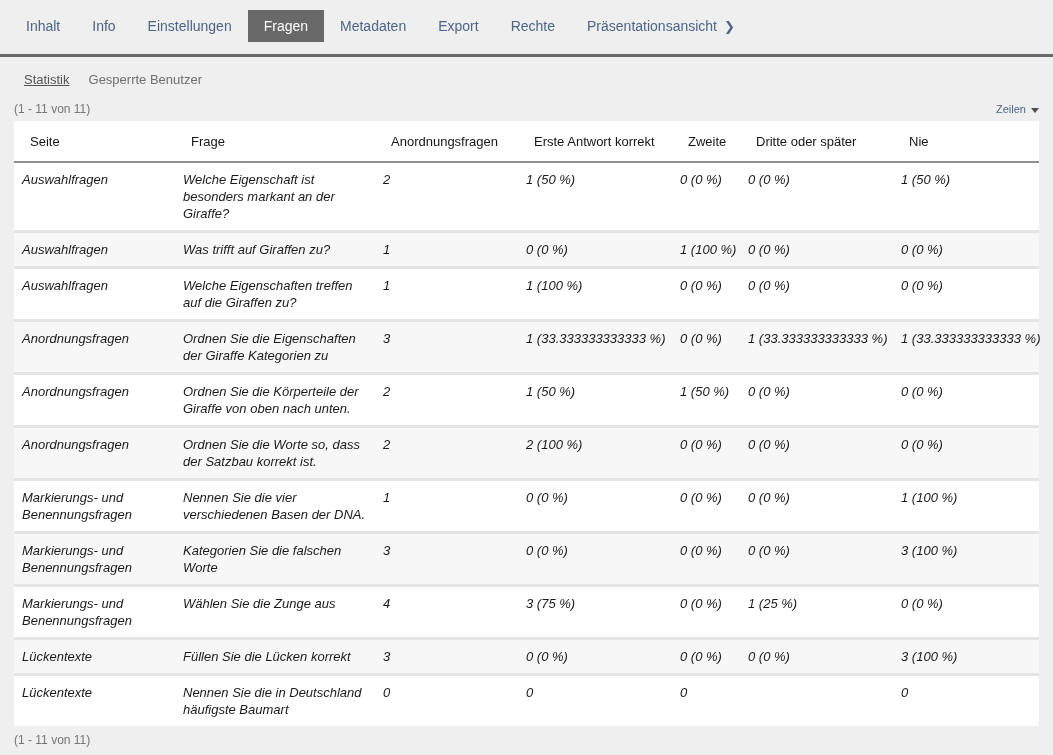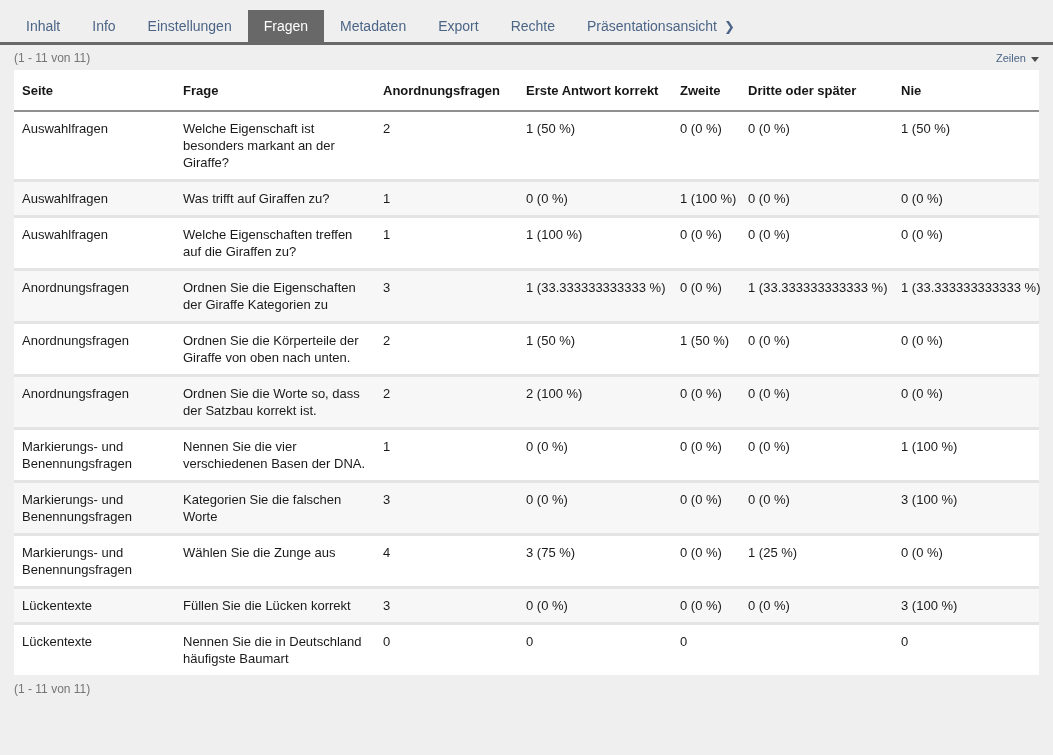--- a/index.html
+++ b/index.html
@@ -5,21 +5,21 @@
   * { box-sizing: border-box; margin: 0; padding: 0; }
   html, body { width: 1053px; height: 755px; }
   body {
     background: #efefef;
     font-family: "Liberation Sans", "DejaVu Sans", sans-serif;
     color: #1a1a1a;
     overflow: hidden;
   }
   
   .tabbar {
-    padding: 10px 0 0 10px;
+    padding: 10px 0 12px 10px;
     border-bottom: 3px solid #686868;
     white-space: nowrap;
   }
   .tab {
     display: inline-block;
     padding: 8px 16px 8px;
     font-size: 14px;
     color: #4c6586;
     cursor: pointer;
     vertical-align: bottom;
@@ -71,51 +71,52 @@
     background: #ffffff;
   }
   table {
     width: 1025px;
     border-collapse: collapse;
     table-layout: fixed;
     font-size: 13px;
     line-height: 17px;
   }
   thead th {
-    font-weight: bold;
+    font-weight: normal;
     text-align: left;
     vertical-align: bottom;
-    padding: 12px 8px 11px 8px;
+    padding: 12px 8px 11px 16px;
     color: #161616;
     border-bottom: 2px solid #8f8f8f;
     background: #ffffff;
   }
   tbody td {
     vertical-align: top;
     padding: 8px 8px;
     color: #1a1a1a;
   }
   tbody td:nth-child(n+3) { white-space: nowrap; }
-  tbody tr { background: #ffffff; }
+  tbody tr { background: #ffffff; font-style: italic; }
   tbody tr:nth-child(even) { background: #f7f7f7; }
   tbody tr + tr td { border-top: 3px solid #e4e4e4; }
   
   .meta-bottom {
     margin: 7px 14px;
     font-size: 12px;
     color: #757575;
   }
 </style>
 </head>
 <body>
 
 <div>
 
   <nav class="tabbar" id="tabbar"><span class="tab"><span>Inhalt</span></span><span class="tab"><span>Info</span></span><span class="tab"><span>Einstellungen</span></span><span class="tab active"><span>Fragen</span></span><span class="tab"><span>Metadaten</span></span><span class="tab"><span>Export</span></span><span class="tab"><span>Rechte</span></span><span class="tab"><span>Präsentationsansicht</span><span class="chev">❯</span></span></nav>
 
+  <nav class="subtabbar" id="subtabbar"><span class="subtab active">Statistik</span><span class="subtab inactive">Gesperrte Benutzer</span></nav>
 
   <div class="meta-row">
     <span>(1 - 11 von 11)</span>
     <span class="rows-dd">
       <span>Zeilen</span><span class="caret"></span>
     </span>
   </div>
 
   <div class="tablewrap">
     <table>

